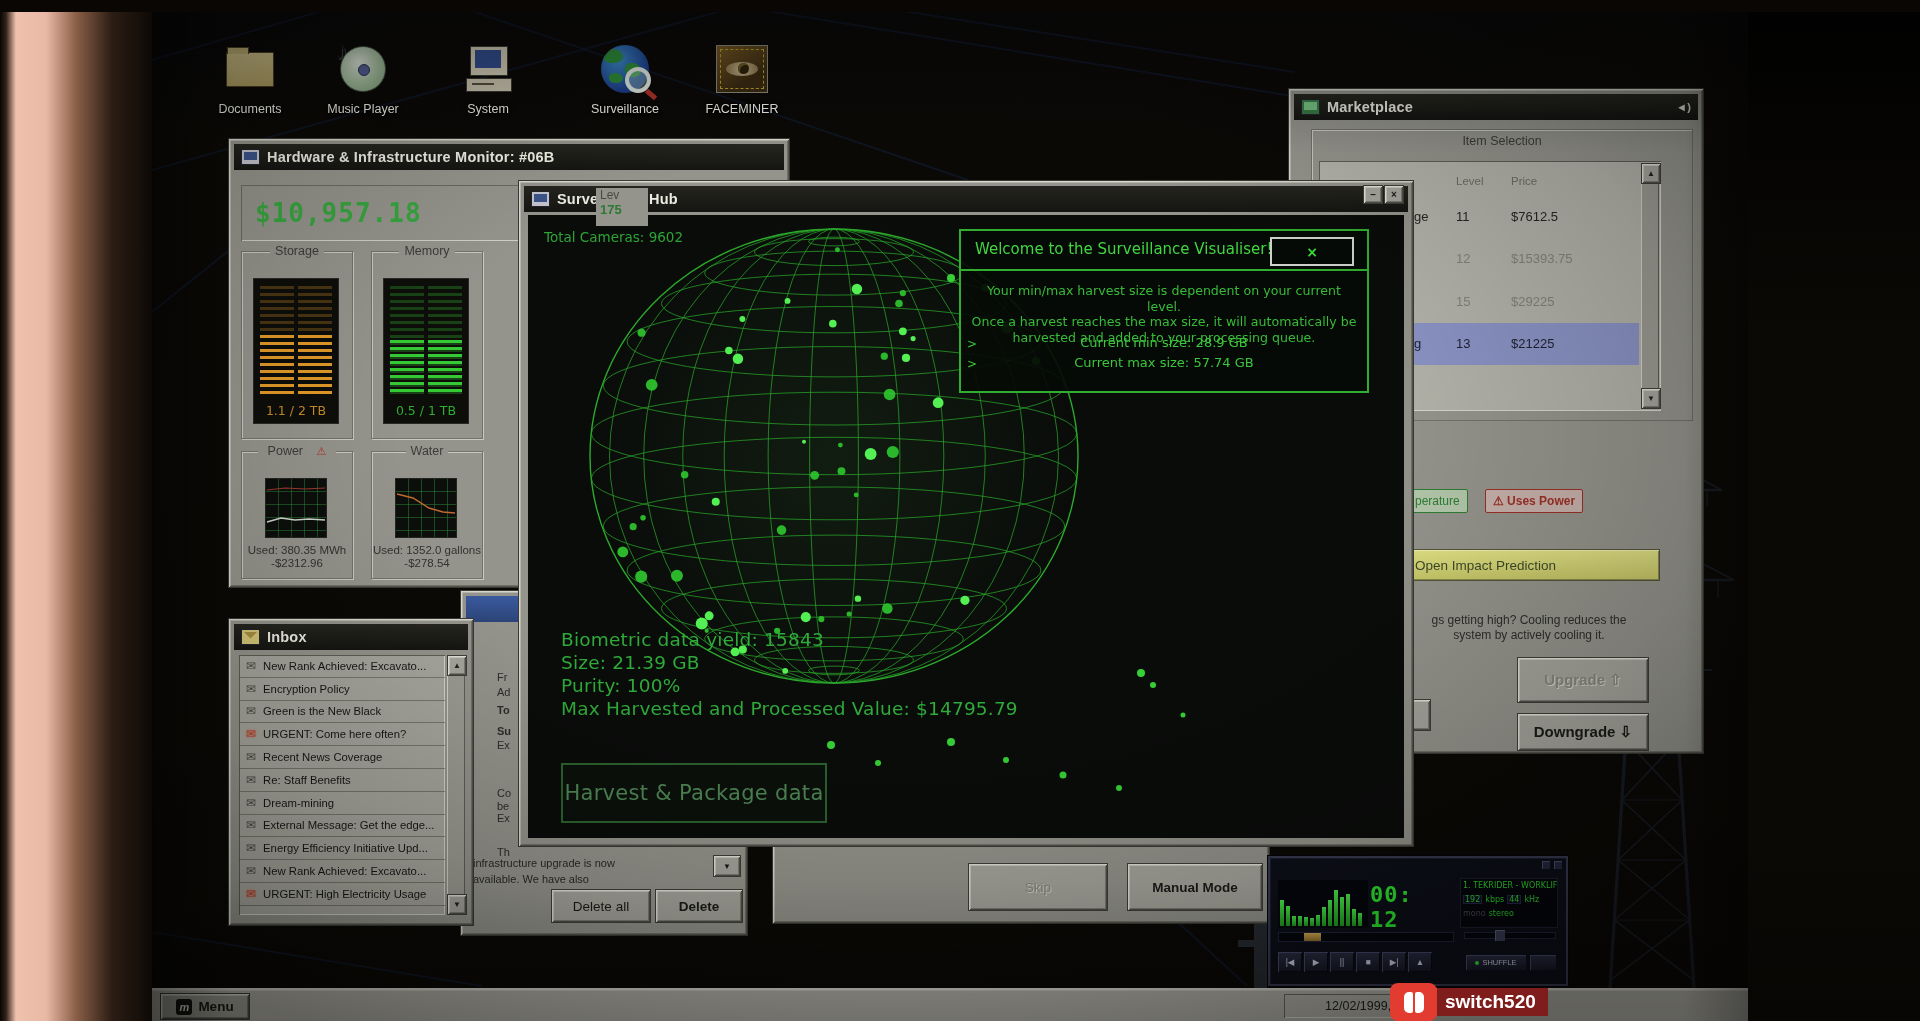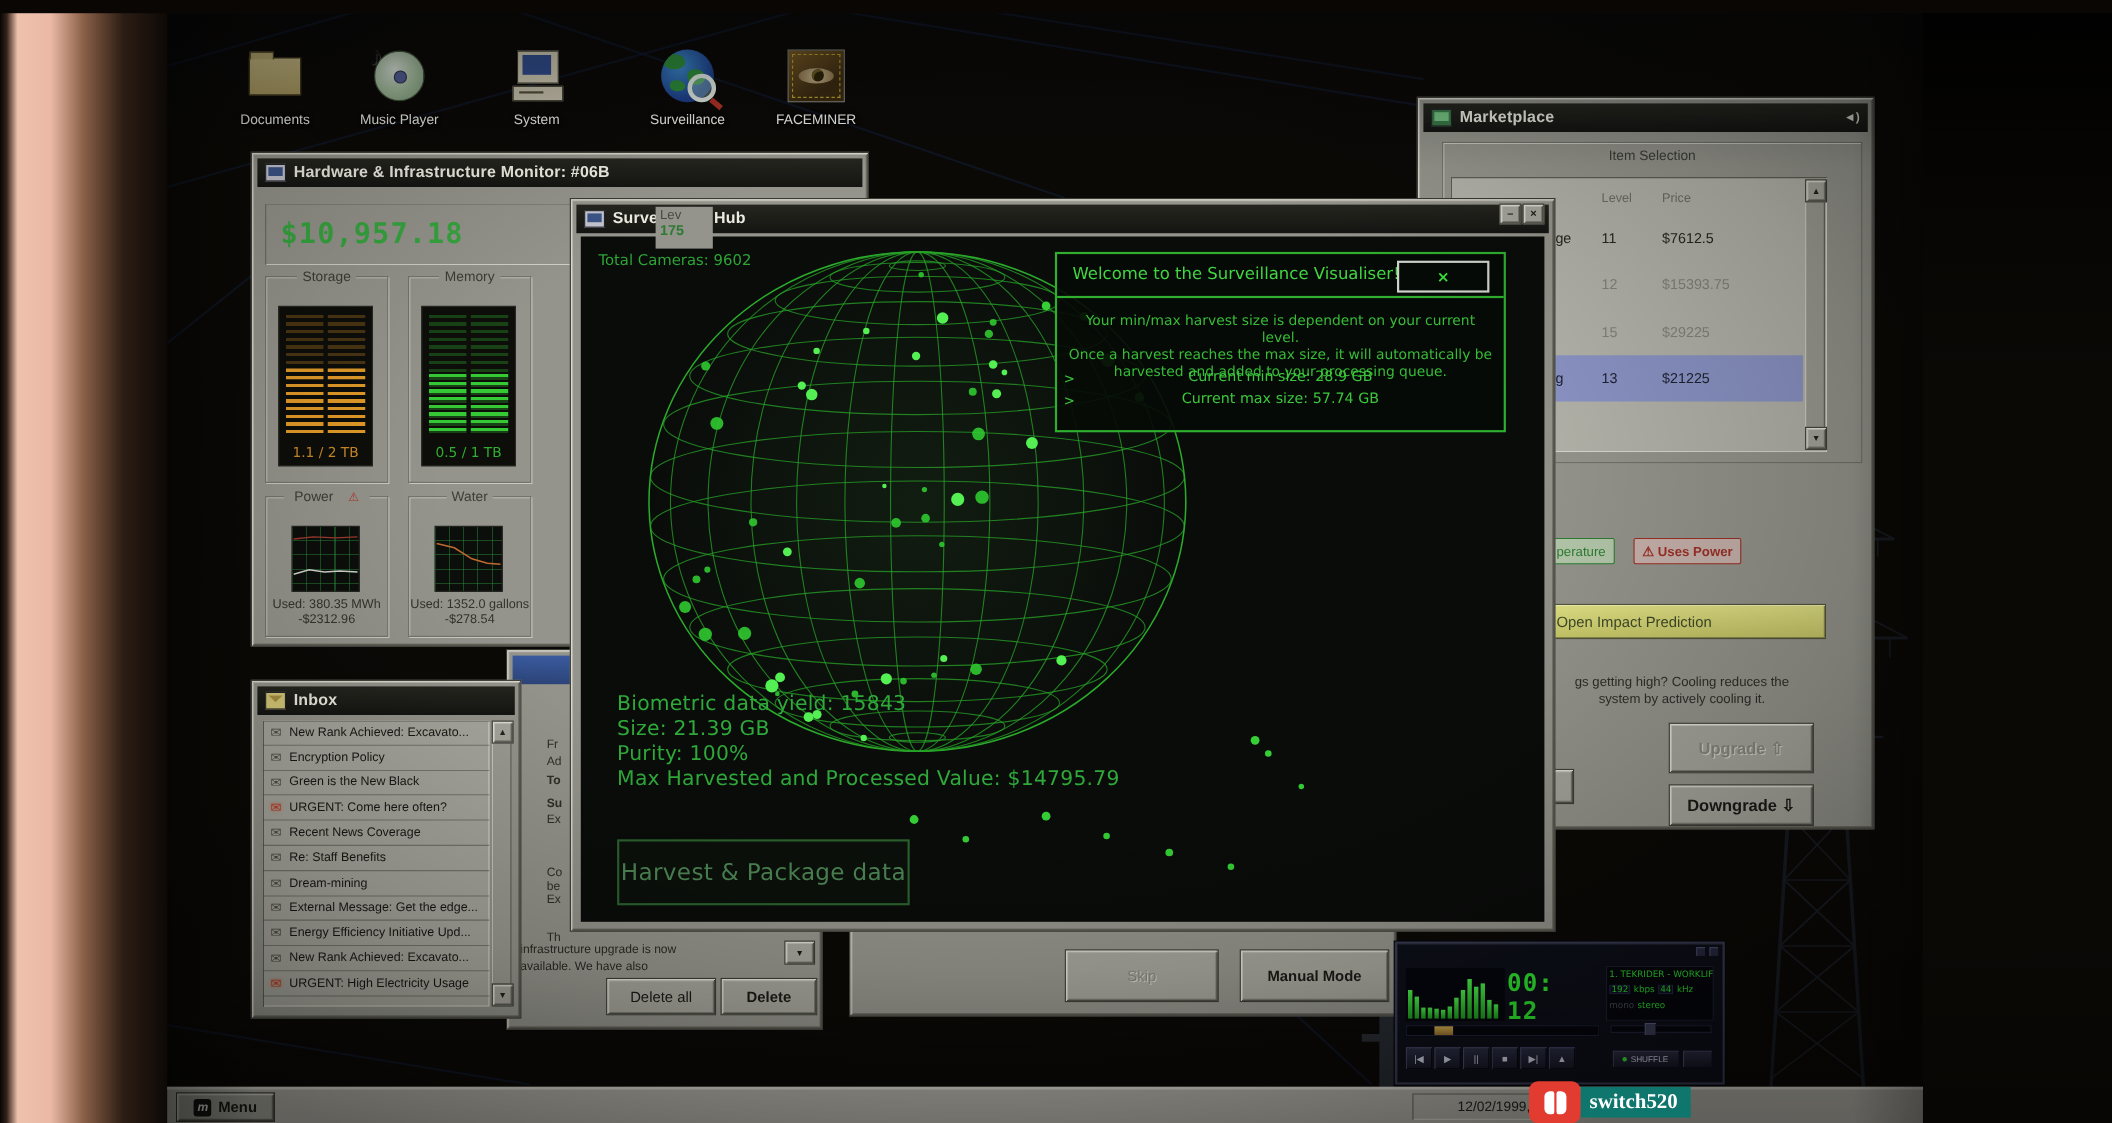--- a/index.html
+++ b/index.html
@@ -687,20 +687,20 @@
       <span>Menu</span>
     </div>
     <div id="clock">12/02/1999, 22:</div>
   </div>
 
   <div class="abs" id="watermark">
     <div id="wm-pad" style="background:#e23b30;">
       <div class="half l"></div>
         <div class="half r"></div>
     </div>
-    <div id="wm-banner" style="background:#0f766e;font-family:Liberation Serif, serif;">switch520</div>
+    <div id="wm-banner" style="background:#7f1d1d;">switch520</div>
   </div>
 
   <div class="abs" id="bezel-top"></div>
   <div class="abs" id="bezel-left"></div>
   <div class="abs" id="bezel-right"></div>
   <div class="abs" id="vignette"></div>
 </div>
 
 </body></html>

